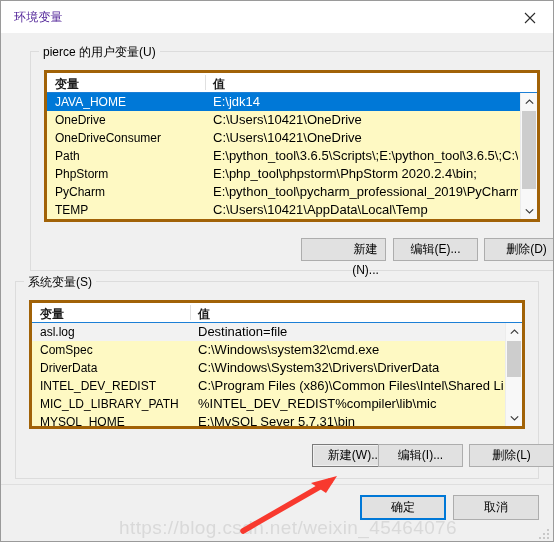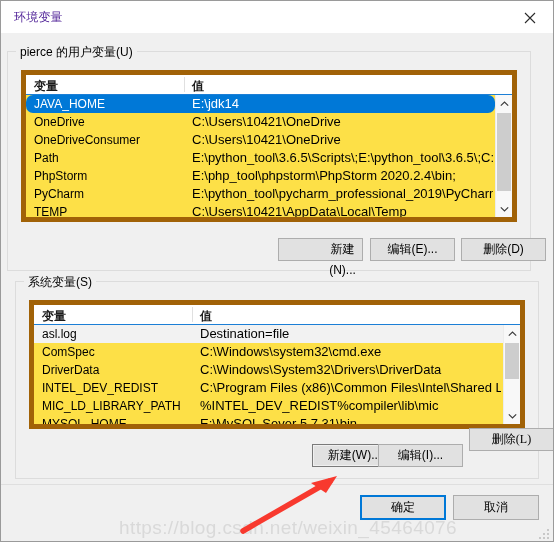--- a/index.html
+++ b/index.html
@@ -69,29 +69,29 @@
     position: absolute;
     top: -8px;
     left: 8px;
     padding: 0 4px;
     background: #f0f0f0;
     font-size: 12px;
     color: #000;
     white-space: nowrap;
   }
 
-  #gb-user   { left: 6px; top: 18px;  width: 524px; height: 220px; }
+  #gb-user   { left: 29px; top: 18px;  width: 524px; height: 220px; }
   #gb-system { left: 14px; top: 248px; width: 524px; height: 198px; }
 
   
   .listview {
     position: absolute;
     box-sizing: border-box;
-    border: 5px solid #a16207;
-    background: #fde047;
+    border: 3px solid #a16207;
+    background: #fef9c3;
     overflow: hidden;
   }
   #lv-user   { left: 13px; top: 18px; width: 496px; height: 152px; }
   #lv-system { left: 13px; top: 18px; width: 496px; height: 129px; }
 
   .lv-header {
     position: relative;
     height: 20px;
     background: #ffffff;
     border-bottom: 1px solid #1c7fd6;
@@ -206,21 +206,21 @@
     line-height: 19px;
   }
 
   
   #btn-user-new  { left: 270px; top: 186px; width: 85px; padding-left: 44px; }
   #btn-user-edit { left: 362px; top: 186px; width: 85px; }
   #btn-user-del  { left: 453px; top: 186px; width: 85px; }
   
   #btn-sys-new  { left: 270px; top: 162px; width: 85px; margin-left: 26px; }
   #btn-sys-edit { left: 362px; top: 162px; width: 85px; }
-  #btn-sys-del  { left: 453px; top: 146px; width: 85px; font-family: Liberation Serif, serif; }
+  #btn-sys-del  { left: 453px; top: 162px; width: 85px; }
 
   
   .footer {
     position: absolute;
     left: 0;
     top: 451px;
     width: 552px;
     height: 58px;
     background: #f0f0f0;
     border-top: 1px solid #dfdfdf;
@@ -277,21 +277,21 @@
     <div class="groupbox" id="gb-user">
       <div class="gb-label">pierce 的用户变量(U)</div>
 
       <div class="listview" id="lv-user">
         <div class="lv-header">
           <div class="hcell c1">变量</div>
           <div class="hsep"></div>
           <div class="hcell c2">值</div>
         </div>
         <div class="lv-rows" id="user-rows">
-            <div class="row sel-blue" style="background: rgb(0, 120, 215); border-radius: 7px;">
+            <div class="row sel-blue" style="background: rgb(0, 120, 215);">
               <div class="k">JAVA_HOME</div>
               <div class="v">E:\jdk14</div>
             </div>
             <div class="row">
               <div class="k">OneDrive</div>
               <div class="v">C:\Users\10421\OneDrive</div>
             </div>
             <div class="row">
               <div class="k">OneDriveConsumer</div>
               <div class="v">C:\Users\10421\OneDrive</div>

